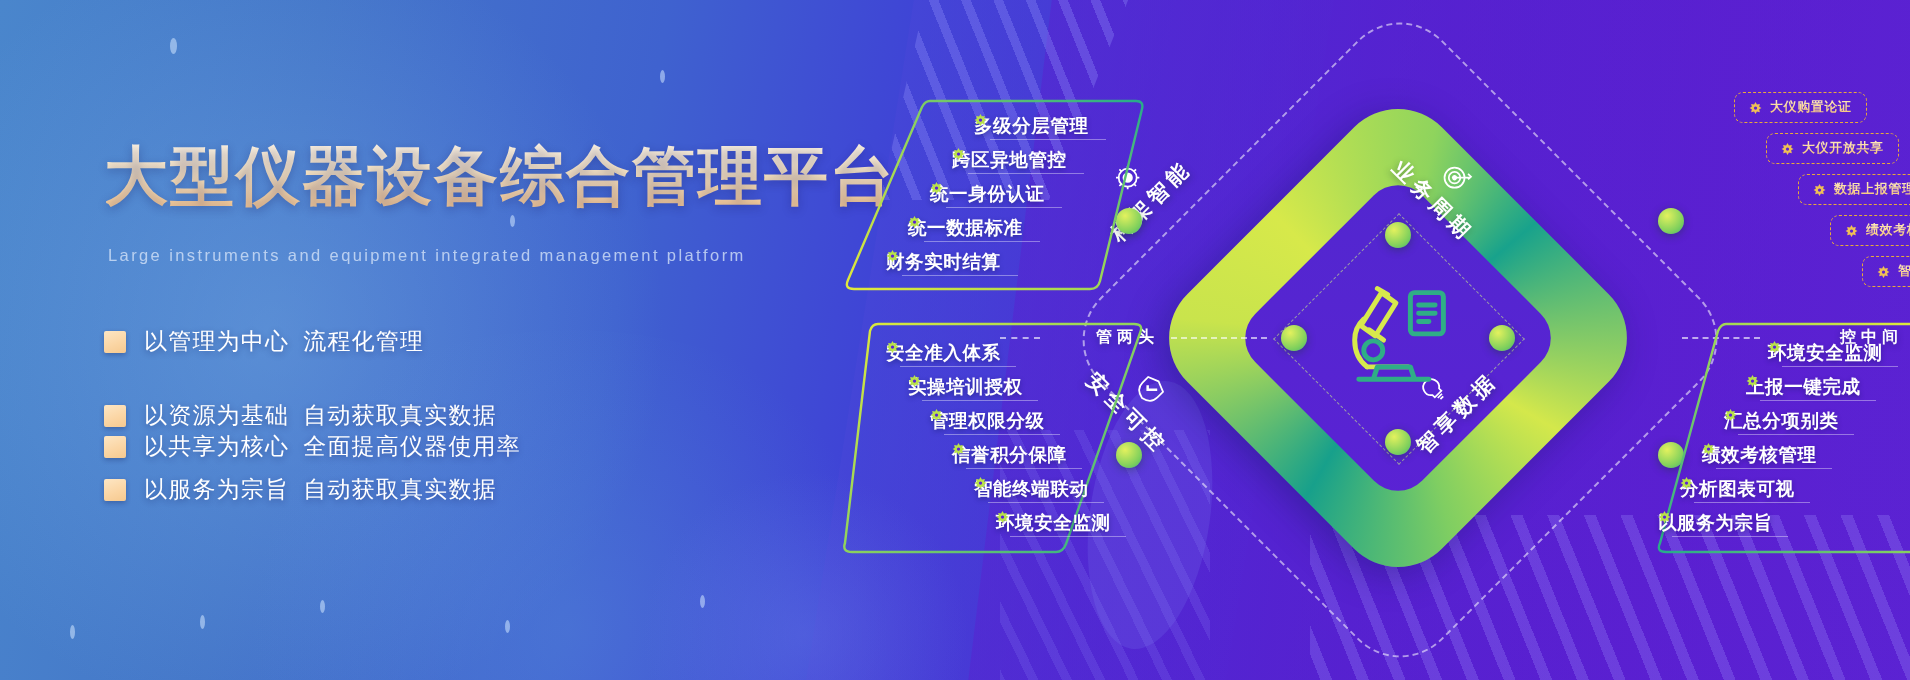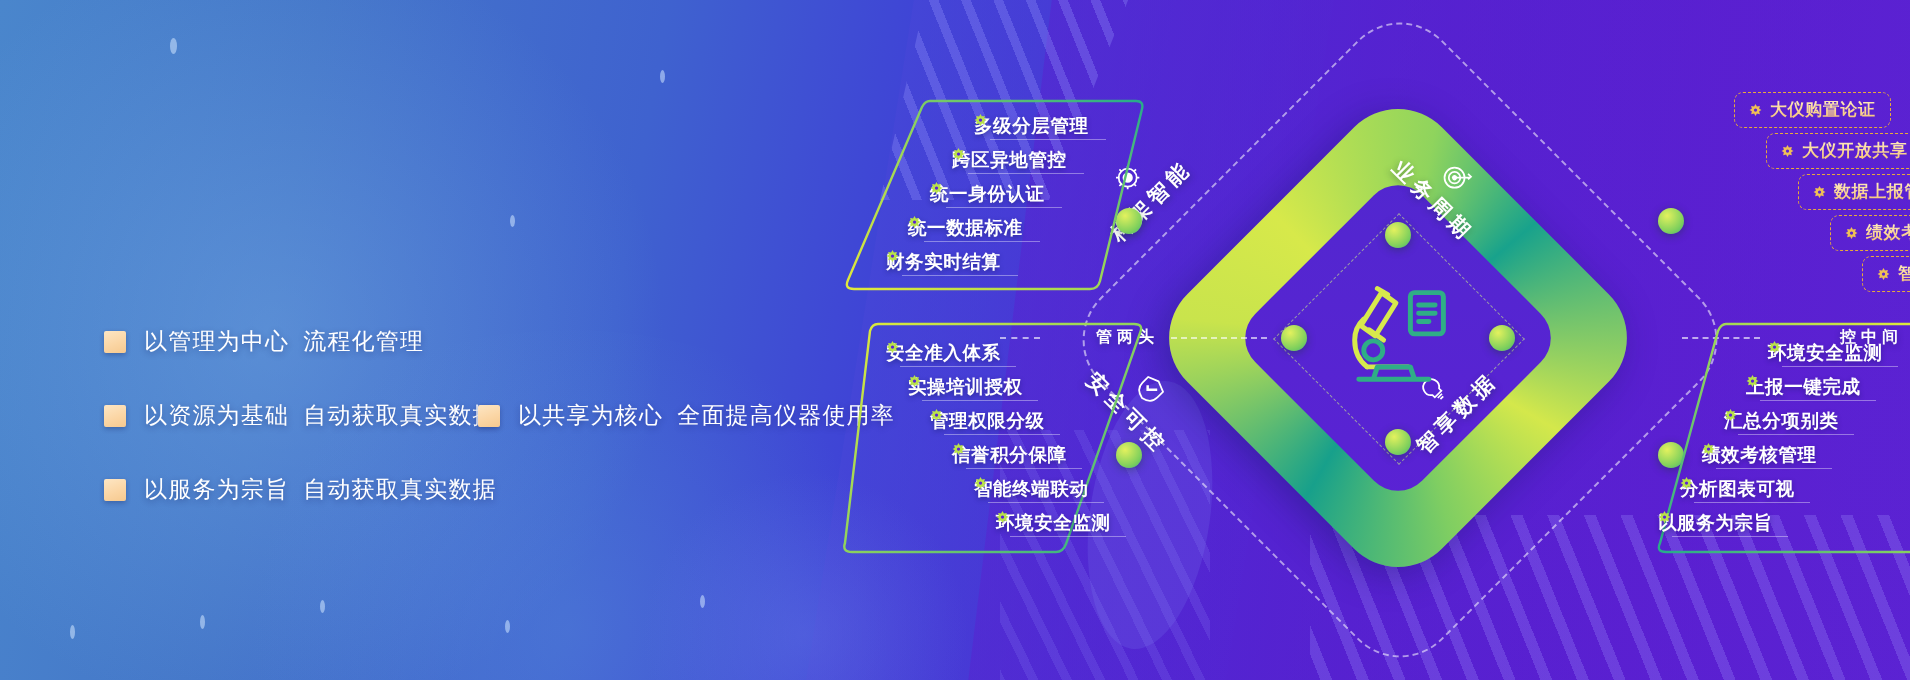--- a/index.html
+++ b/index.html
@@ -38,21 +38,21 @@
 
   
   .title{position:absolute;left:104px;top:133px;font-size:64px;font-weight:700;letter-spacing:2px;
     background:linear-gradient(180deg,#fffaf0 0%,#fdeac6 45%,#f7c184 100%);
     -webkit-background-clip:text;background-clip:text;color:transparent;
     text-shadow:0 3px 10px rgba(20,20,90,.28);white-space:nowrap;}
   .subtitle{position:absolute;left:108px;top:246px;font-size:16.5px;letter-spacing:2.4px;
     color:rgba(214,228,248,.78);white-space:nowrap;}
 
   .features{position:absolute;left:104px;top:326px;width:880px;}
-  .frow{display:flex;height:74px;align-items:flex-start;}
+  .frow{display:flex;height:74px;align-items:flex-start;flex-direction:column;}
   .fcell{display:flex;align-items:center;}
   .fcell.c1{width:374px;}
   .bullet{width:22px;height:22px;flex:none;margin-right:18px;border-radius:2px;
     background:linear-gradient(160deg,#fde6c4 0%,#fbd6a5 55%,#f6c98f 100%);
     box-shadow:0 2px 5px rgba(12,20,80,.3);}
   .ftext{font-size:23px;color:#ffffff;letter-spacing:1.2px;white-space:nowrap;
     text-shadow:0 2px 6px rgba(18,24,90,.40);}
   .ftext .gap{display:inline-block;width:14px;}
 
   
@@ -102,21 +102,21 @@
   .pitem .star{width:13px;height:13px;flex:none;}
   .pitem .ptxt{font-size:18.5px;font-weight:700;color:#ffffff;letter-spacing:.6px;
     text-shadow:0 2px 5px rgba(15,22,85,.45);}
   .pline{position:absolute;height:0;border-top:1.5px solid rgba(255,255,255,.38);}
 
   
   .badges{position:absolute;left:520px;top:38px;width:380px;}
   .badge{position:absolute;display:inline-flex;align-items:center;gap:8px;
     border:1.6px dashed #e8a93a;border-radius:9px;padding:5px 14px 6px;white-space:nowrap;}
   .badge .star{width:13px;height:13px;flex:none;}
-  .badge .btxt{font-size:17px;font-weight:700;letter-spacing:.6px;
+  .badge .btxt{font-size:13px;font-weight:700;letter-spacing:.6px;
     background:linear-gradient(180deg,#ffeec2,#f6c070);
     -webkit-background-clip:text;background-clip:text;color:transparent;}
 </style>
 </head>
 <body>
 
 <div class="stage">
 
   <div class="bg-base"></div>
   <div class="bg-glow-l"></div>
@@ -130,20 +130,22 @@
   <div class="stripes-c"></div>
   <div class="spark" style="left:170px;top:38px;width:7px;height:16px;"></div>
   <div class="spark" style="left:660px;top:70px;width:5px;height:13px;"></div>
   <div class="spark" style="left:510px;top:215px;width:5px;height:12px;"></div>
   <div class="spark" style="left:70px;top:625px;width:5px;height:14px;"></div>
   <div class="spark" style="left:200px;top:615px;width:5px;height:14px;"></div>
   <div class="spark" style="left:320px;top:600px;width:5px;height:13px;"></div>
   <div class="spark" style="left:505px;top:620px;width:5px;height:13px;"></div>
   <div class="spark" style="left:700px;top:595px;width:5px;height:13px;"></div>
 
+  <div class="title">大型仪器设备综合管理平台</div>
+  <div class="subtitle">Large instruments and equipment integrated management platform</div>
 
   <div class="features">
     <div class="frow">
       <div class="fcell c1">
         <span class="bullet"></span>
         <span class="ftext"><span>以管理为中心</span><span class="gap"></span><span>流程化管理</span></span>
       </div>
     </div>
     <div class="frow">
       <div class="fcell c1">

